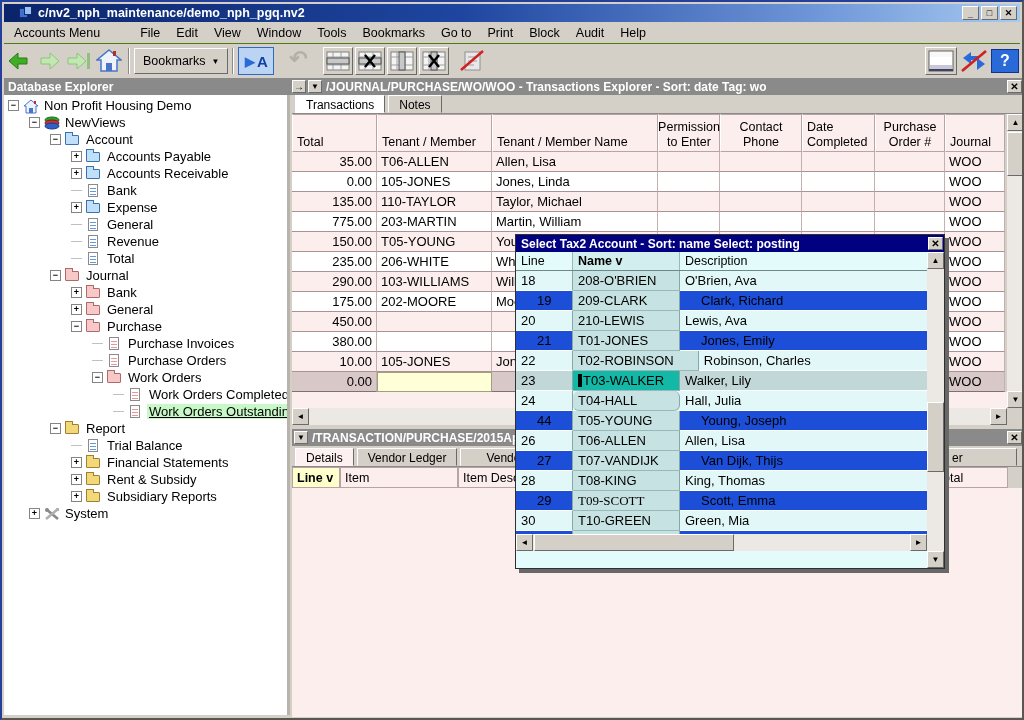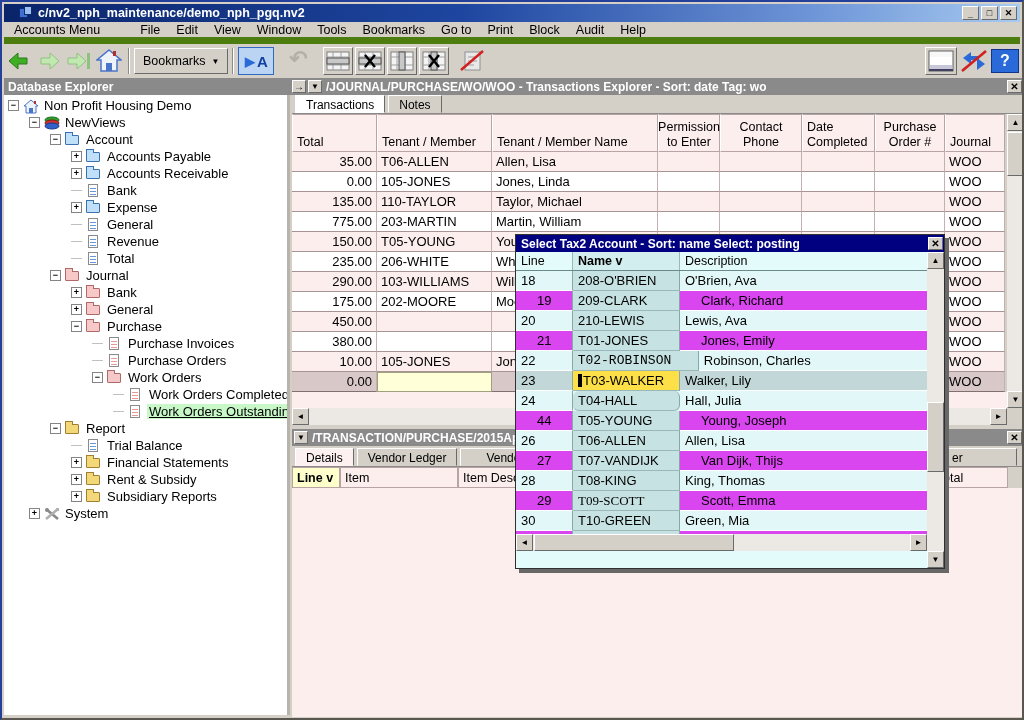--- a/index.html
+++ b/index.html
@@ -14,21 +14,21 @@
   .appicon { width:14px; height:14px; margin:0 5px 0 3px; position:relative; }
   .appicon .b1{position:absolute;left:0;top:2px;width:9px;height:10px;background:#3f6fd0;border:1px solid #102a70;}
   .appicon .b2{position:absolute;left:5px;top:0;width:8px;height:9px;background:#9cc0f0;border:1px solid #102a70;}
   .winbtns { margin-left:auto; display:flex; gap:2px; padding-right:3px; }
   .wbtn { width:17px; height:14px; background:#d4d0c8; border:1px solid; border-color:#fff #6a6a6a #6a6a6a #fff;
           font-size:9px; font-weight:bold; color:#000; display:flex; align-items:center; justify-content:center; }
   .wbtn.min{align-items:flex-end;}
 
   
   .menubar { position:absolute; left:2px; top:20px; width:1016px; height:22px; background:#d4d0c8;
-    display:flex; align-items:center; font-size:12.5px; color:#000; border-bottom:7px solid #4d7c0f; }
+    display:flex; align-items:center; font-size:12.5px; color:#000; border-bottom:1px solid #4d7c0f; }
   .menuitem { padding:3px 8px; }
   .menuitem.first { margin-left:2px; margin-right:24px; }
 
   
   .toolbar { position:absolute; left:2px; top:42px; width:1016px; height:34px; background:#d4d0c8;
     display:flex; align-items:center; }
   .tbtn { height:28px; min-width:28px; display:flex; align-items:center; justify-content:center; margin:0 1px; }
   .tsep { width:2px; height:26px; margin:0 4px; border-left:1px solid #8a8a8a; border-right:1px solid #ffffff; }
   .bookmarksbtn { height:26px; padding:0 8px; background:#d4d0c8; border:1px solid; border-color:#fff #6a6a6a #6a6a6a #fff;
     display:flex; align-items:center; gap:6px; font-size:12.5px; }
@@ -121,23 +121,23 @@
   .ptitle .xbtn { margin-right:1px; }
   .pheadrow { display:flex; height:19px; border-bottom:1px solid #6a8a8a; }
   .phc { padding:2px 5px; font-size:12.5px; background:#e4fbfb; border-right:1px solid #9ab8b8; }
   .phc.name { background:#d2eeee; font-weight:bold; }
   .prow { display:flex; height:20px; }
   .pc { padding:2px 5px; white-space:nowrap; overflow:hidden; }
   .pc.line { border-right:1px solid #88a8a8; border-bottom:1px solid #ffffff; }
   .pc.name { background:#c6e2e2; border-right:1px solid #88a8a8; border-bottom:1px solid #9ab8b8; }
   .pc.desc { border-bottom:1px solid #ffffff; }
   .prow.a .pc.line, .prow.a .pc.desc { background:#e2f8f8; }
-  .prow.b .pc.line, .prow.b .pc.desc { background:#d946ef;padding-left:21px; }
+  .prow.b .pc.line, .prow.b .pc.desc { background:#1d4ed8;padding-left:21px; }
   .prow.selrow .pc.line, .prow.selrow .pc.desc { background:#c2d8d8; }
-  .prow.selrow .pc.name { background:#fde047; }
+  .prow.selrow .pc.name { background:#14b8a6; }
   .prow.boldrow { font-weight:bold; }
   .cursorblk { display:inline-block; width:4px; height:13px; background:#000; vertical-align:-2px; margin-right:1px; }
 </style>
 </head>
 <body>
 
 <div id="win">
 
   <div class="titlebar">
     <span class="appicon">
@@ -690,21 +690,21 @@
           <span class="pc name" style="width: 107px;">210-LEWIS</span>
           <span class="pc desc" style="width: 247px;">Lewis, Ava</span>
         </div>
         <div class="prow b">
           <span class="pc line" style="width: 57px;">21</span>
           <span class="pc name" style="width: 107px;">T01-JONES</span>
           <span class="pc desc" style="width: 247px;">Jones, Emily</span>
         </div>
         <div class="prow a">
           <span class="pc line" style="width: 57px;">22</span>
-          <span class="pc name" style="width: 127px; font-family: Liberation Mono, monospace;">T02-ROBINSON</span>
+          <span class="pc name" style="width: 127px;">T02-ROBINSON</span>
           <span class="pc desc" style="width: 247px;">Robinson, Charles</span>
         </div>
         <div class="prow selrow">
           <span class="pc line" style="width: 57px;">23</span>
           <span class="pc name" style="width: 107px;"><span class="cursorblk"></span>T03-WALKER</span>
           <span class="pc desc" style="width: 247px;">Walker, Lily</span>
         </div>
         <div class="prow a">
           <span class="pc line" style="width: 57px;">24</span>
           <span class="pc name" style="width: 107px; border-radius: 6px;">T04-HALL</span>

